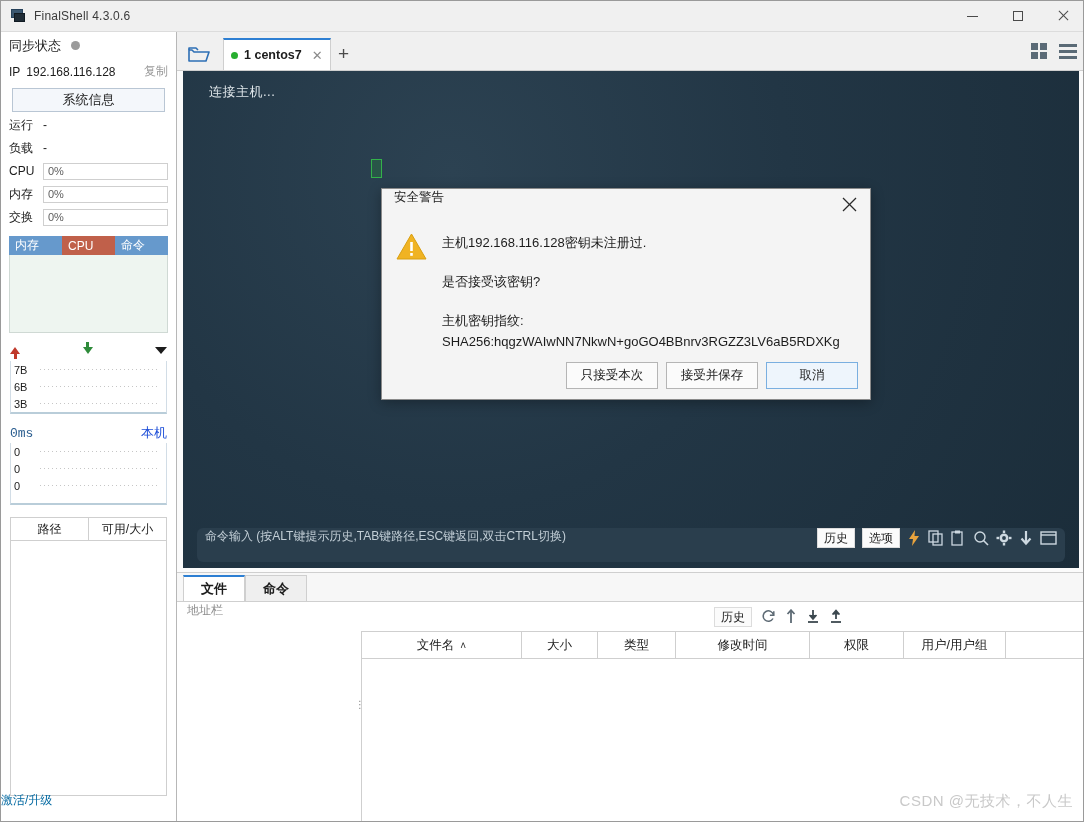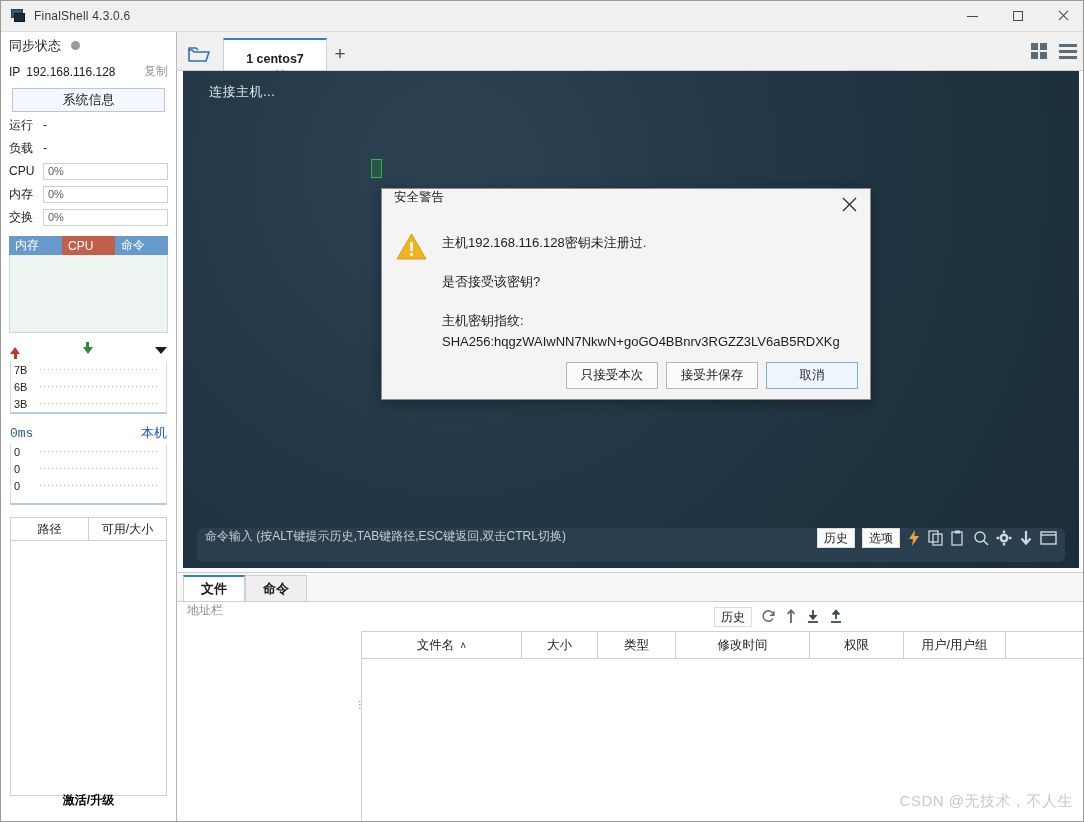--- a/index.html
+++ b/index.html
@@ -186,21 +186,21 @@
     font-size: 12px; color: #1c1c1c;
   }
   .disk-th + .disk-th { border-left: 1px solid #cfcfcf; }
   .disk-body {
     margin: 0 9px; height: 255px;
     border: 1px solid #cfcfcf; border-top: none;
     background: #fff; box-sizing: border-box;
   }
   .activate {
     position: absolute; left: 0; right: 0; bottom: 14px;
-    text-align: center; font-size: 12px; color: #000000; font-weight: bold;
+    text-align: left; font-size: 12px; color: #0369a1;
   }
 
   
   .right {
     position: absolute; left: 176px; top: 31px;
     width: 908px; height: 791px;
     background: #fbfbfb;
   }
   .tabbar {
     position: relative;
@@ -214,21 +214,20 @@
     background: #f0f0f0;
   }
   .tab {
     height: 32px; min-width: 104px;
     background: #ffffff;
     border: 1px solid #cfcfcf; border-bottom: none;
     border-top: 2px solid #2d7fd3;
     display: flex; align-items: center; padding: 12px 7px;
     box-sizing: border-box;
     margin-left: 2px;
-    flex-direction: column;
   }
   .tab-dot { width: 7px; height: 7px; border-radius: 50%; background: #27ae2f; margin-right: 6px; }
   .tab-label { font-size: 12.5px; font-weight: bold; color: #1c1c1c; }
   .tab-close { margin-left: 10px; font-size: 13px; color: #8b8b8b; }
   .tab-add { width: 26px; height: 32px; display: flex; align-items: center; justify-content: center;
              font-size: 19px; color: #4a4a4a; }
   .tb-right { margin-left: auto; display: flex; align-items: center; height: 38px; padding-right: 8px; gap: 12px; }
   .grid-icon { display: grid; grid-template-columns: 7px 7px; grid-template-rows: 7px 7px; gap: 2px; }
   .grid-icon i { background: #5a6a76; display: block; }
   .burger { width: 18px; display: flex; flex-direction: column; gap: 3px; }

